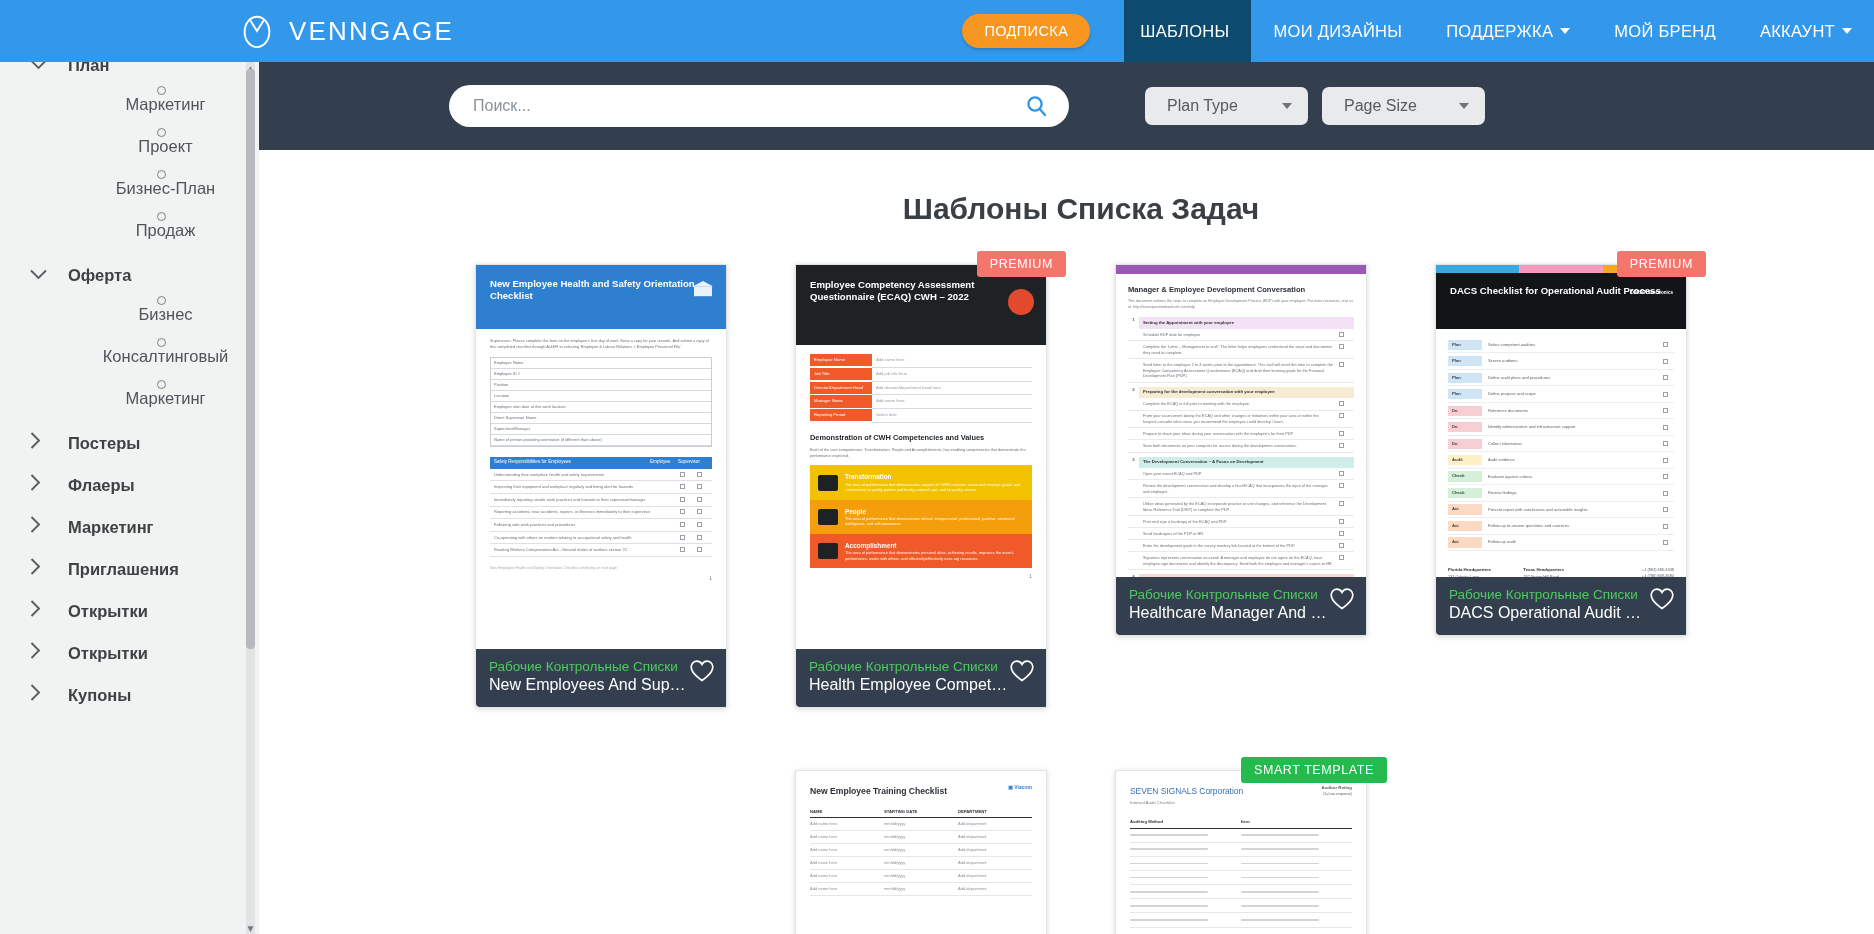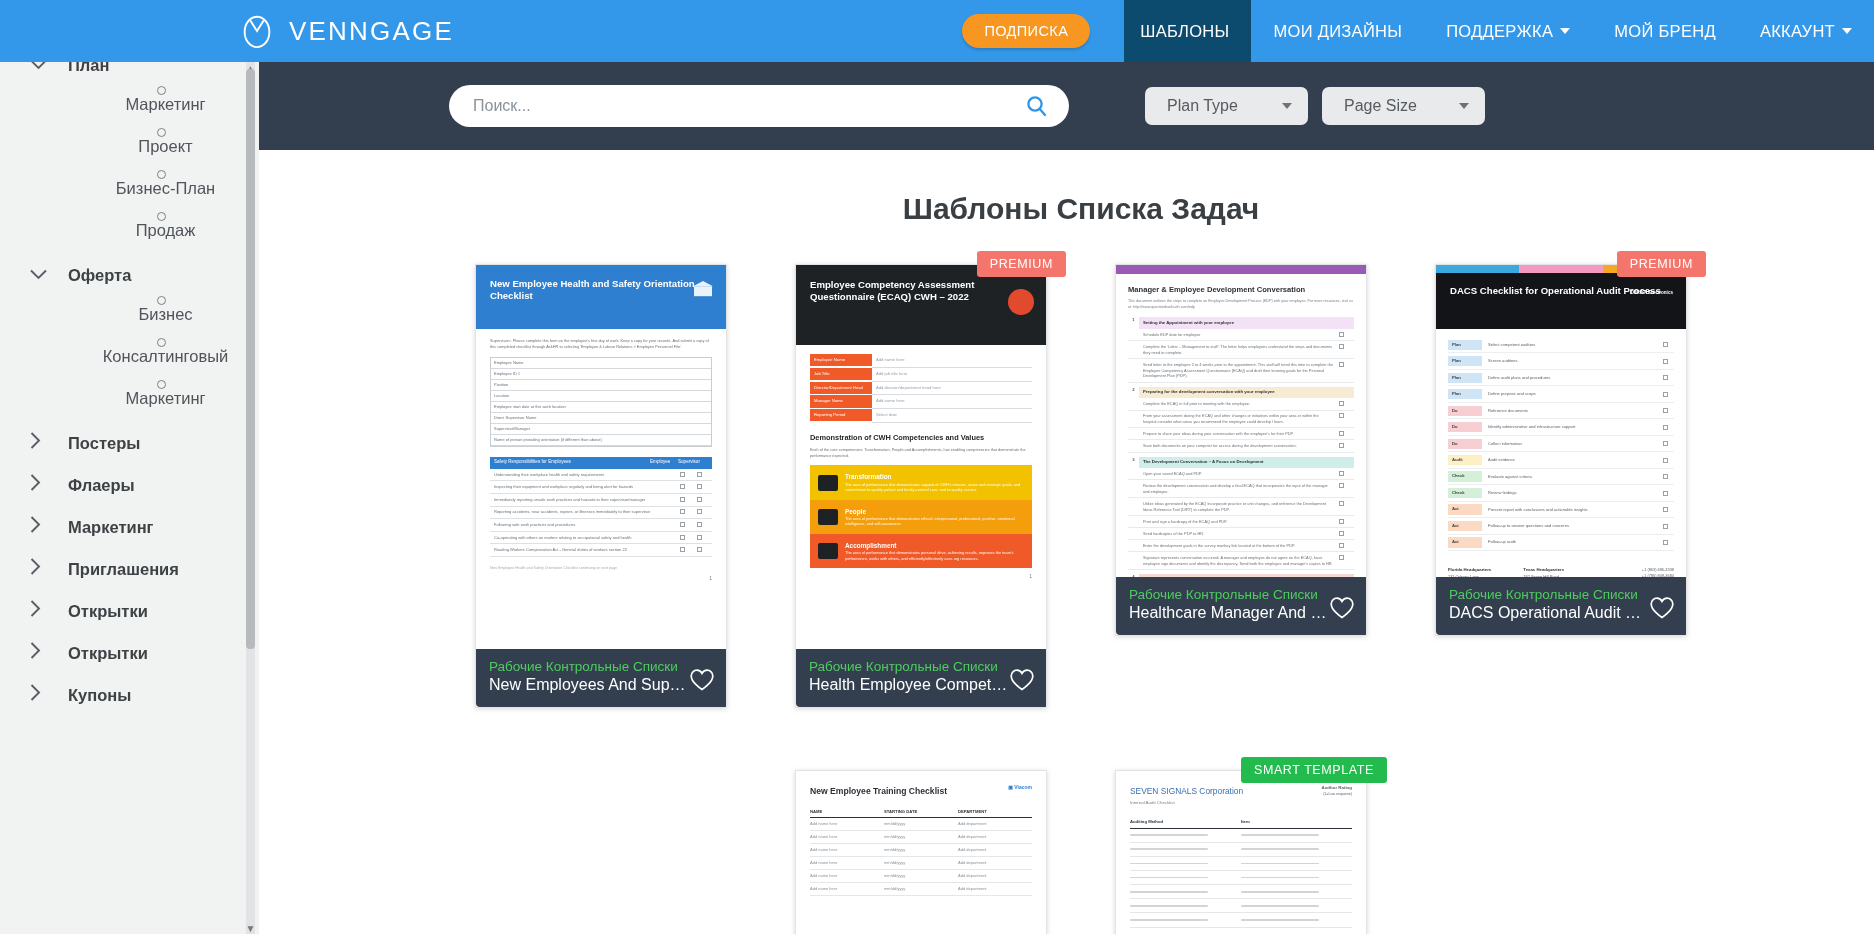--- a/index.html
+++ b/index.html
@@ -173,21 +173,21 @@
     font-size: 12.5px; letter-spacing: .6px;
     padding: 6px 13px; border-radius: 3px;
     z-index: 4;
   }
   .badge.smart { background: #23bb4d; right: -20px; }
   .card-footer {
     position: absolute; left: 0; bottom: 0;
     width: 252px;
     background: #333f4f;
     padding: 10px 13px 13px 13px;
-    display: flex; align-items: flex-end;
+    display: flex; 
     border-radius: 0 0 4px 4px;
     z-index: 3;
   }
   .cf-texts { flex: 1; overflow: hidden; }
   .cf-cat { color: #4ecb5e; font-size: 13.5px; margin-bottom: 2px; white-space: nowrap; }
   .cf-title {
     color: #ffffff; font-size: 16px; white-space: nowrap;
     overflow: hidden; text-overflow: ellipsis;
   }
   .heart { width: 26px; height: 24px; flex: 0 0 auto; cursor: pointer; margin-bottom: 2px; }

